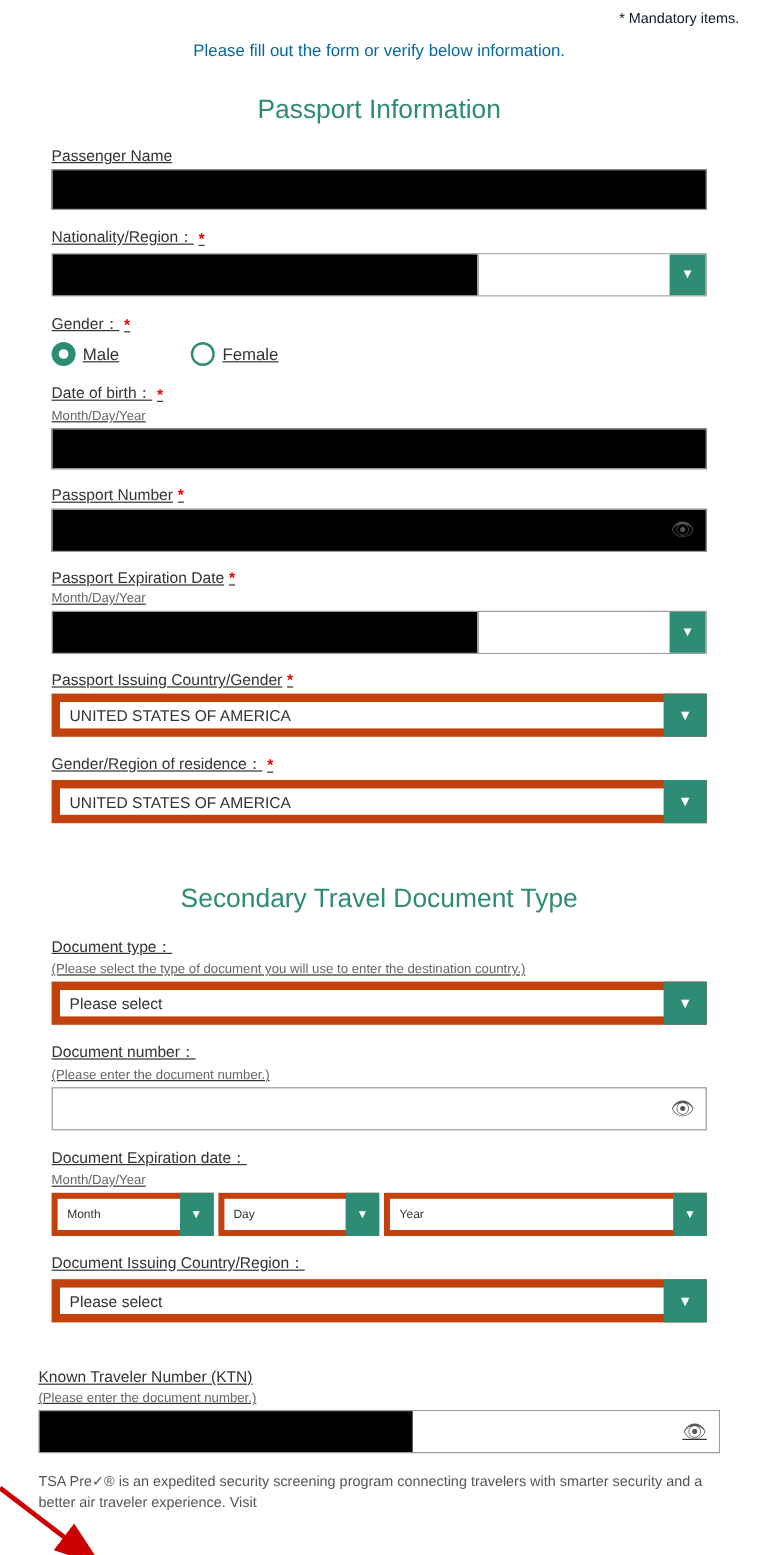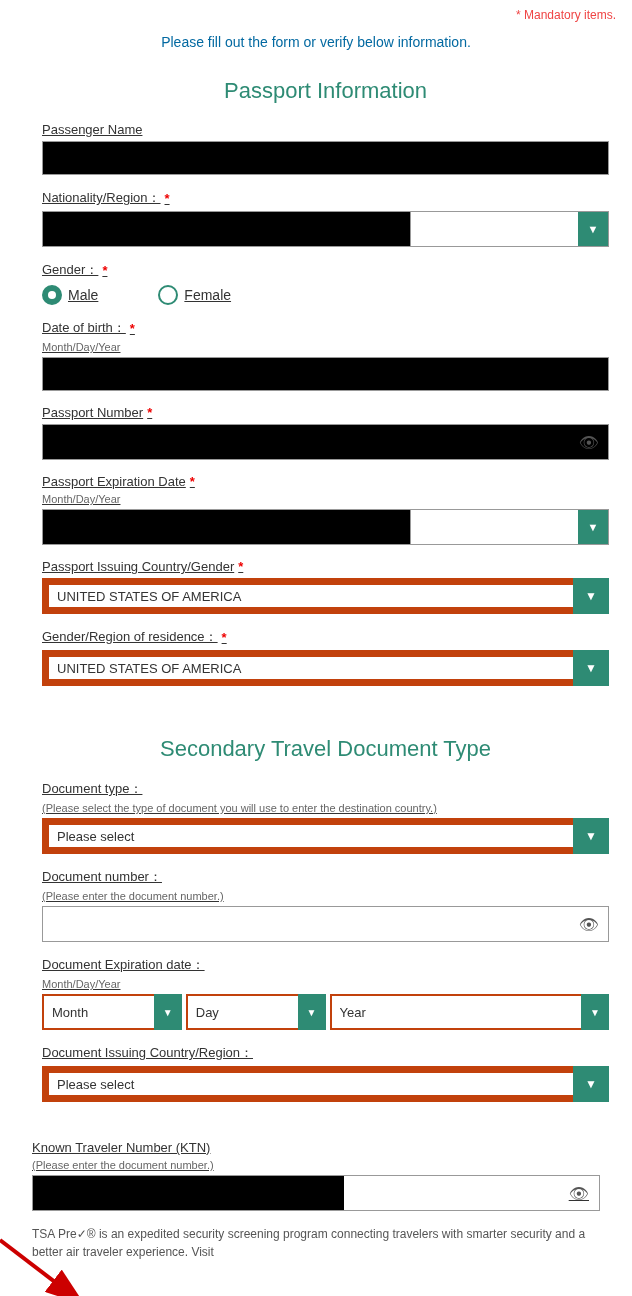--- a/index.html
+++ b/index.html
@@ -6,40 +6,39 @@
     body {
       font-family: Arial, sans-serif;
       font-size: 14px;
       color: #333;
       background: #fff;
       width: 632px;
       min-height: 1296px;
     }
     .mandatory-note {
       text-align: right;
-      color: #ef4444;
+      color: #0f172a;
       font-size: 12px;
       padding: 8px 16px 4px;
     }
     .intro-text {
       text-align: center;
       font-size: 14px;
       padding: 8px 20px 16px;
       color: #0369a1;
     }
     .section-title {
       text-align: center;
       color: #2e8b74;
       font-size: 22px;
       font-weight: normal;
       margin: 12px 0 18px;
     }
     .form-section {
-      padding: 0 23px 24px;
-      margin-left: 19px;
+      padding: 0 43px 24px;
     }
     .field-group {
       margin-bottom: 14px;
       text-decoration: underline;
     }
     .field-label {
       font-size: 13px;
       color: #333;
       margin-bottom: 4px;
       display: flex;
@@ -207,25 +206,25 @@
       gap: 4px;
       width: 100%;
     }
     .date-select-wrapper {
       position: relative;
       flex: 1;
     }
     .date-select-wrapper select {
       width: 100%;
       height: 36px;
-      border: 2px solid #c2410c;
+      border: 5px solid #c2410c;
       padding: 0 32px 0 8px;
       appearance: none;
       -webkit-appearance: none;
-      font-size: 13px;
+      font-size: 10px;
       background: #fff;
       color: #333;
       cursor: pointer;
     }
     .date-select-arrow {
       position: absolute;
       right: 0;
       top: 0;
       height: 36px;
       width: 28px;

